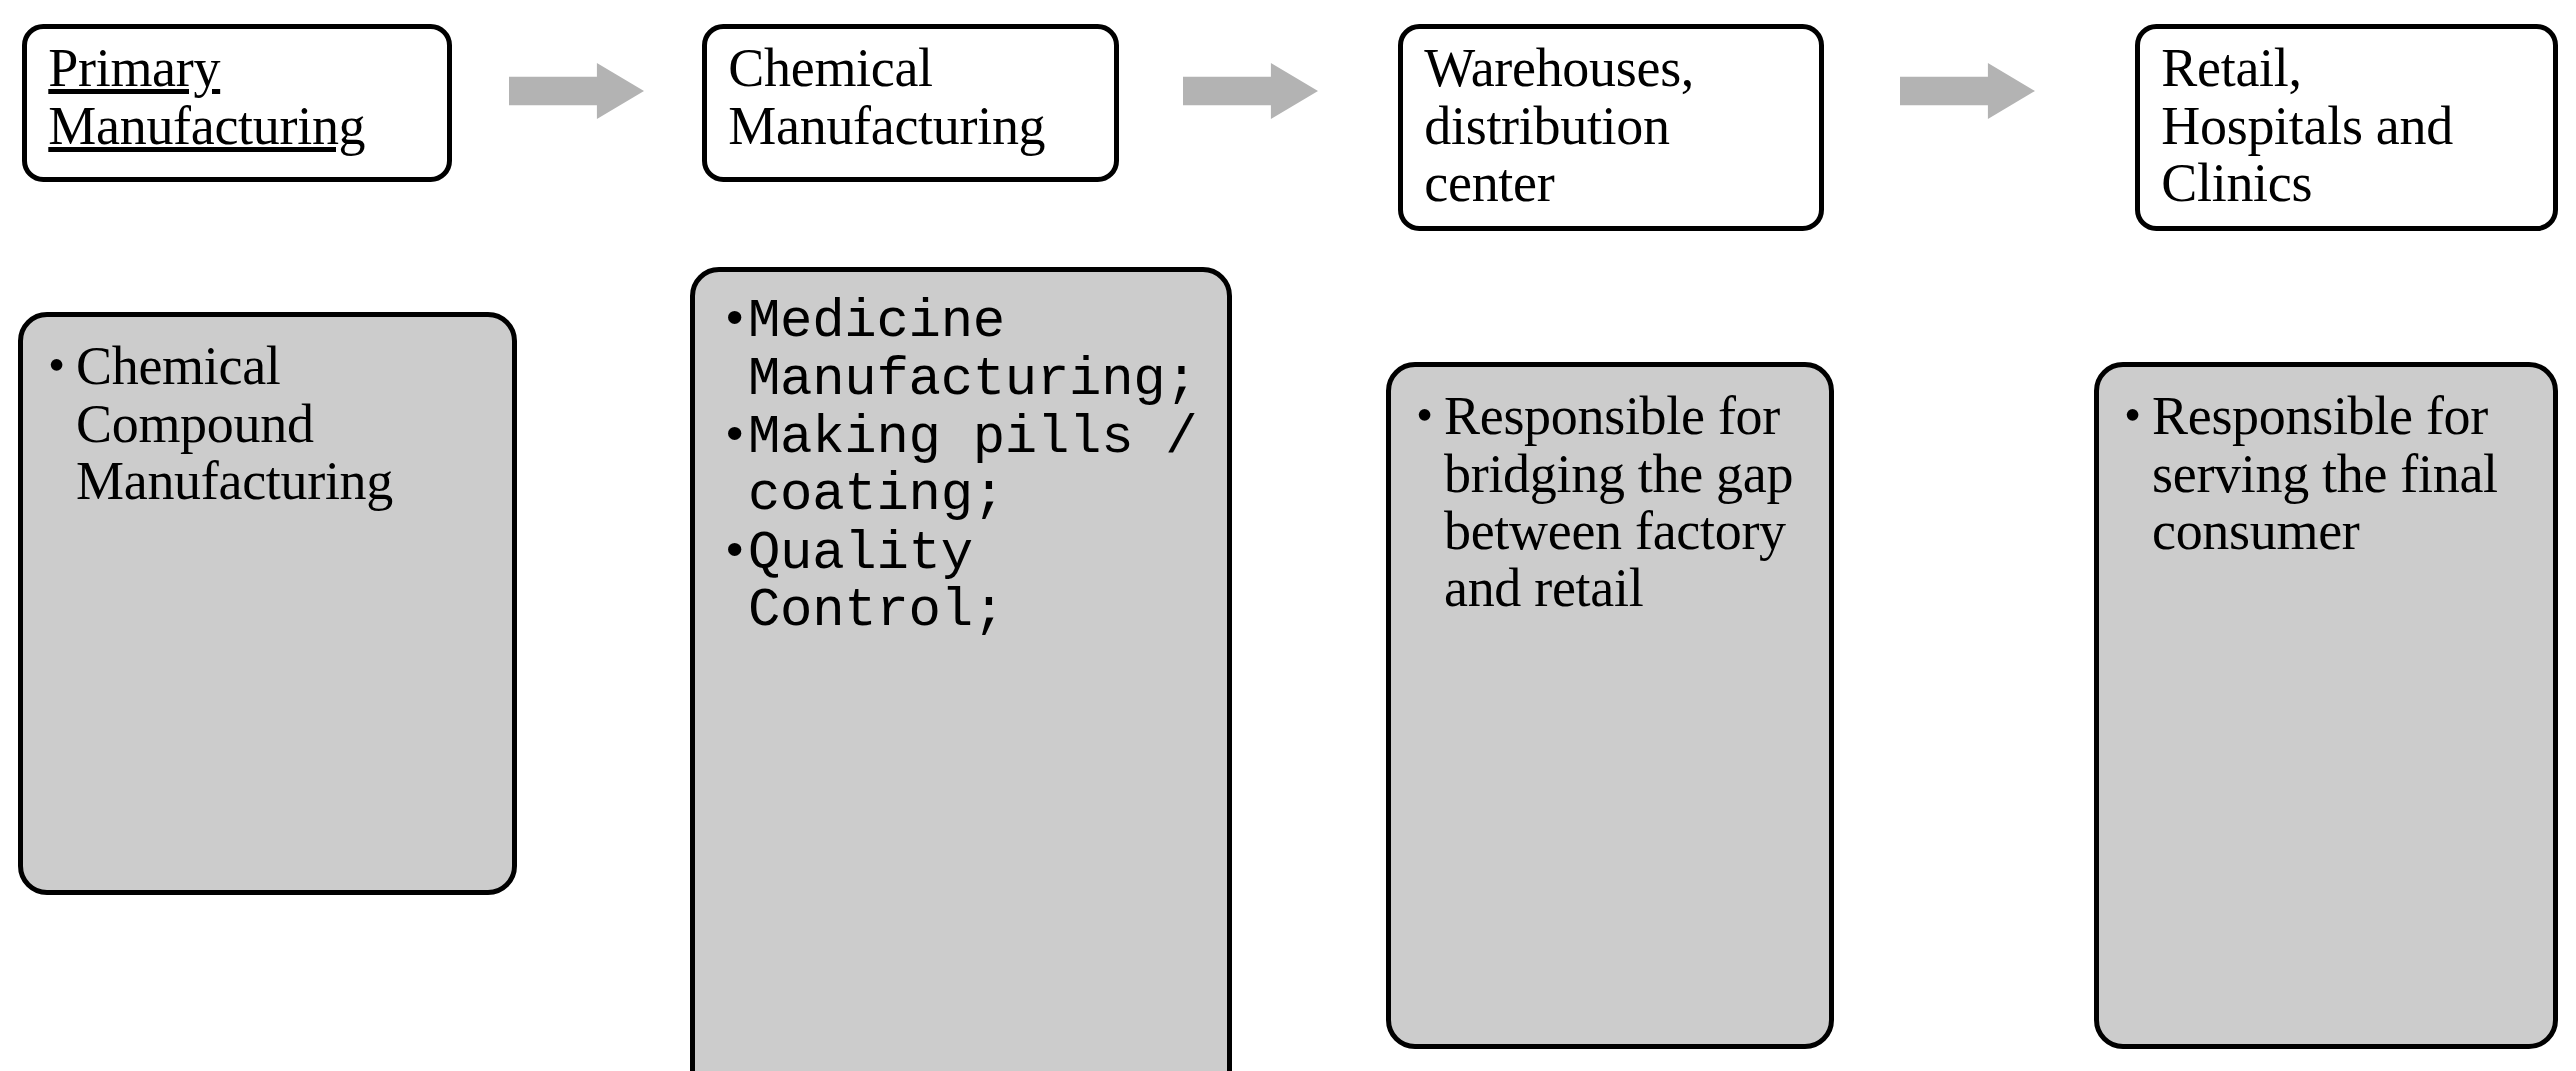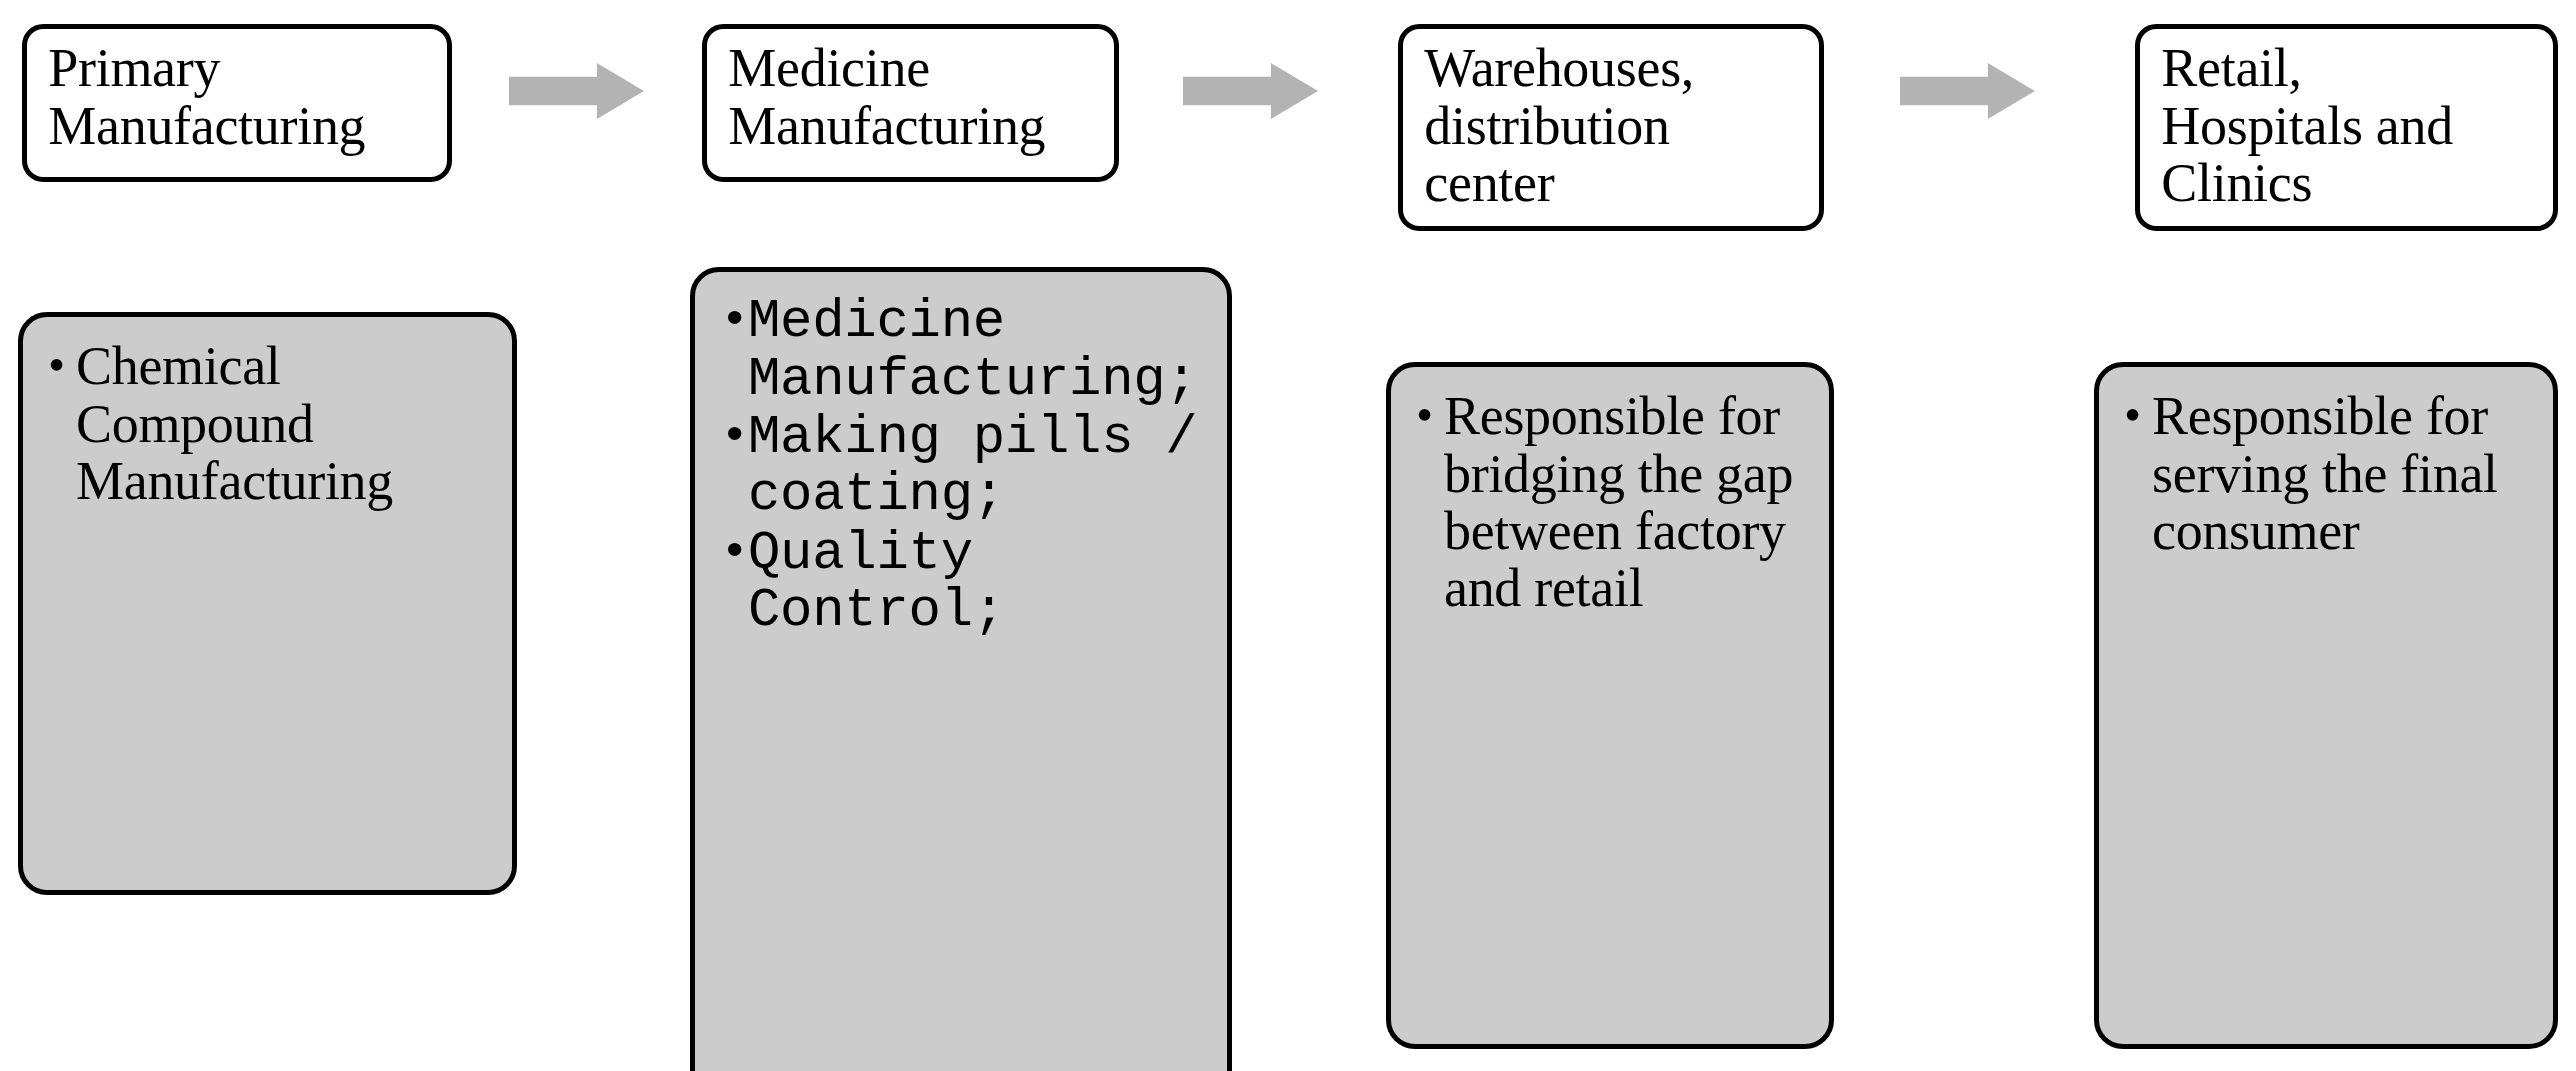--- a/index.html
+++ b/index.html
@@ -59,27 +59,27 @@
   .arrow{
     position:absolute;
   }
   .arrow svg{display:block;width:100%;height:100%;}
 </style>
 </head>
 <body>
 
 <div id="stage">
 
-  <div class="hdr-box" style="left:22px;top:24px;width:430px;height:158px;">
+  <div class="hdr-box" style="left:22px;top:24px;width:430px;height:158px;text-decoration:underline;">
     <div class="hdr-text">Primary
 Manufacturing</div>
   </div>
 
   <div class="hdr-box" style="left:702px;top:24px;width:417px;height:158px;">
-    <div class="hdr-text">Medicine
+    <div class="hdr-text">Chemical
 Manufacturing</div>
   </div>
 
   <div class="hdr-box" style="left:1398px;top:24px;width:426px;height:207px;">
     <div class="hdr-text">Warehouses,
 distribution
 center</div>
   </div>
 
   <div class="hdr-box" style="left:2135px;top:24px;width:423px;height:207px;">

